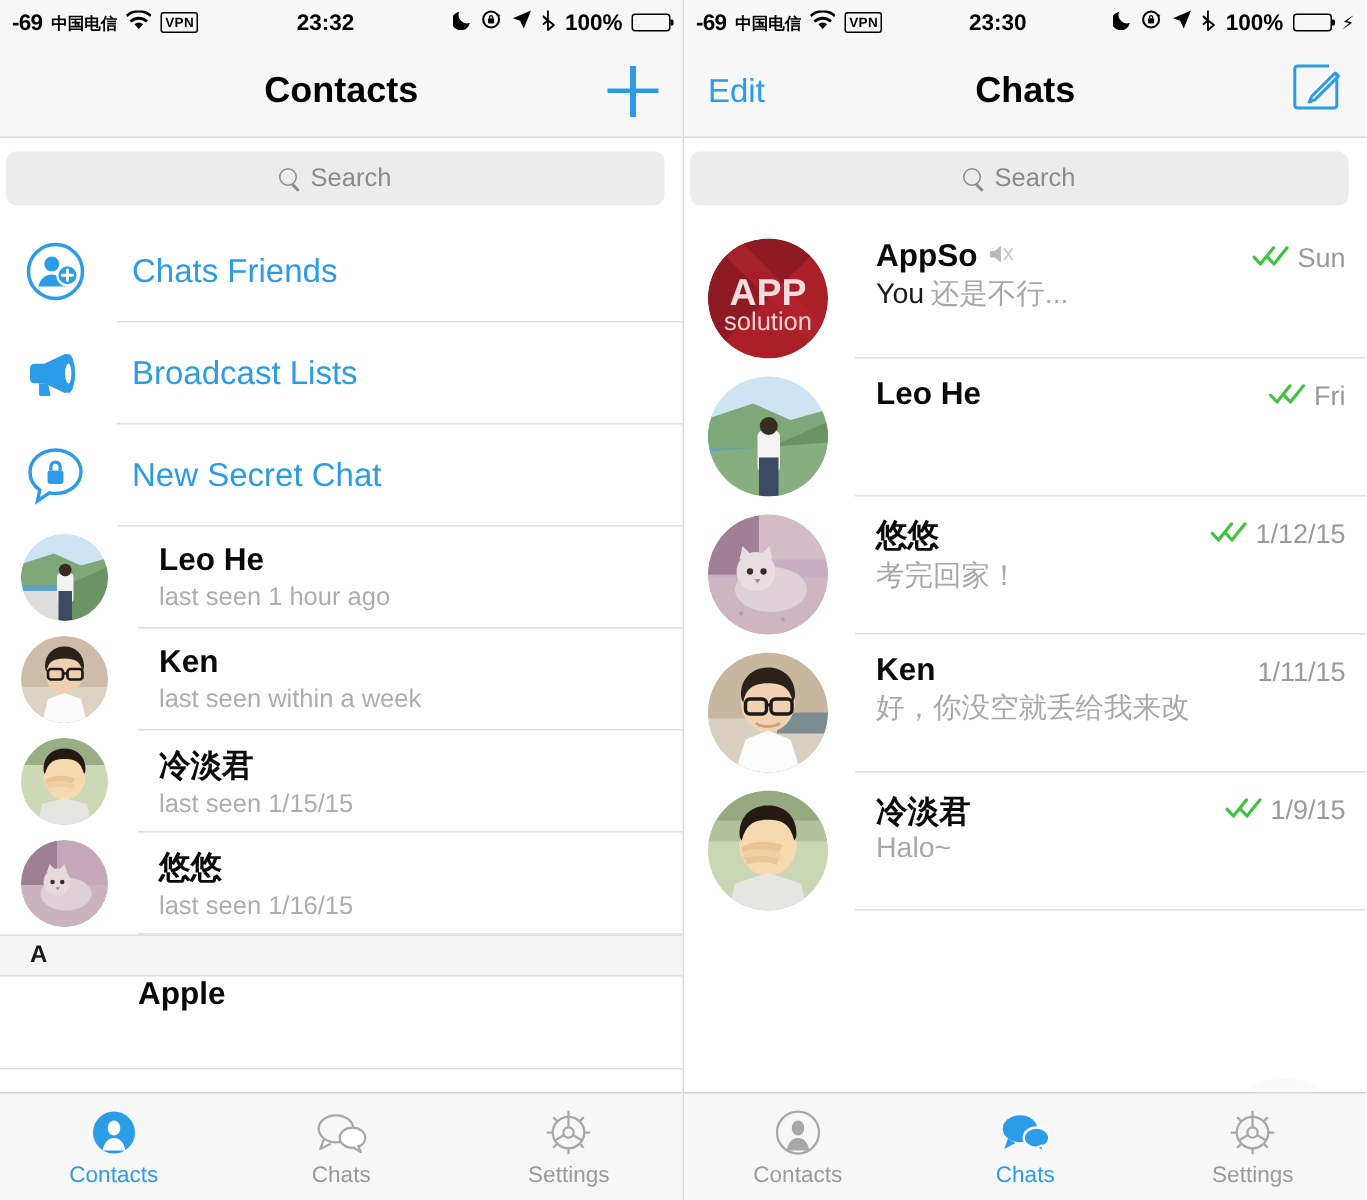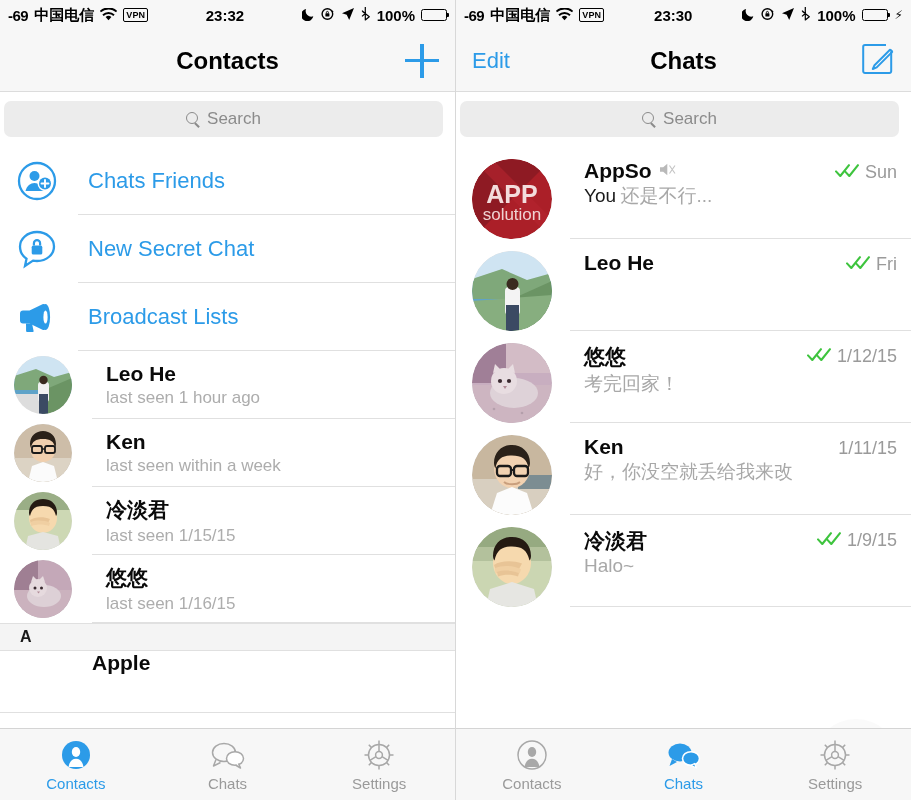--- a/index.html
+++ b/index.html
@@ -24,21 +24,21 @@
     height: 30px; flex: 0 0 30px;
     background: #f7f7f7;
     display: flex; align-items: center;
     font-size: 15px; font-weight: bold; color: #000;
     padding: 0 8px;
   }
   .sb-left { display: flex; align-items: center; gap: 6px; }
   .sb-center { flex: 1; display: flex; justify-content: center; align-items: center; }
   .sb-right { display: flex; align-items: center; gap: 6px; }
   .sb-signal { letter-spacing: -0.5px; }
-  .sb-carrier { font-size: 15px; font-weight: bold; }
+  .sb-carrier { font-size: 11px; font-weight: bold; }
   .vpn-box {
     border: 1.6px solid #000; border-radius: 2px;
     font-size: 9px; font-weight: bold; line-height: 1;
     padding: 2px 2px 1.5px 2px; letter-spacing: 0.2px;
   }
   .sb-time { font-size: 15px; font-weight: bold; }
   .sb-icon { display: inline-block; }
   .battery-shell {
     width: 26px; height: 12px; border: 1.4px solid #000;
     border-radius: 2.5px; position: relative; display: inline-block;
@@ -257,40 +257,40 @@
               <circle cx="28" cy="22.5" r="6" fill="#2c9be8"></circle>
               <path d="M28 19v7M24.5 22.5h7" stroke="#fff" stroke-width="1.9" stroke-linecap="round"></path>
             </svg>
         </span>
         <span class="action-label">Chats Friends</span>
         <span class="sep"></span>
       </div>
 
       <div class="action-row">
         <span class="action-icon">
-          <svg width="40" height="40" viewBox="0 0 40 40">
-              <path d="M20 3c9.6 0 17 6.6 17 14.5 0 8-7.4 14.5-17 14.5-1.4 0-2.7-.15-4-.4L8 37l1.5-7.3C5.6 27.1 3 22.6 3 17.5 3 9.6 10.4 3 20 3z" fill="none" stroke="#2c9be8" stroke-width="2.3"></path>
-              <rect x="14.7" y="16.6" width="10.6" height="9" rx="1.6" fill="#2c9be8"></rect>
-              <path d="M16.9 16.6v-2.4a3.1 3.1 0 0 1 6.2 0v2.4" fill="none" stroke="#2c9be8" stroke-width="2.2"></path>
-            </svg>
-        </span>
-        <span class="action-label">New Secret Chat</span>
-        <span class="sep"></span>
-      </div>
-
-      <div class="action-row">
-        <span class="action-icon">
           <svg width="40" height="30" viewBox="0 0 40 30">
               <path d="M3 11.5c0-1.8 1.2-3 3-3h6.5l13-6.2c1.4-.7 2.8.2 2.8 1.8v21.8c0 1.6-1.4 2.5-2.8 1.8l-13-6.2H6c-1.8 0-3-1.2-3-3z" fill="#2c9be8"></path>
               <ellipse cx="28.5" cy="15" rx="4.6" ry="13" fill="#2c9be8"></ellipse>
               <ellipse cx="28.5" cy="15" rx="2.1" ry="6.6" fill="#fff"></ellipse>
               <path d="M9 21.5h6l1.5 7c.3 1.4-.6 2.3-2 2.3h-3c-1.3 0-2.2-.8-2.4-2z" fill="#2c9be8"></path>
             </svg>
         </span>
         <span class="action-label">Broadcast Lists</span>
+        <span class="sep"></span>
+      </div>
+
+      <div class="action-row">
+        <span class="action-icon">
+          <svg width="40" height="40" viewBox="0 0 40 40">
+              <path d="M20 3c9.6 0 17 6.6 17 14.5 0 8-7.4 14.5-17 14.5-1.4 0-2.7-.15-4-.4L8 37l1.5-7.3C5.6 27.1 3 22.6 3 17.5 3 9.6 10.4 3 20 3z" fill="none" stroke="#2c9be8" stroke-width="2.3"></path>
+              <rect x="14.7" y="16.6" width="10.6" height="9" rx="1.6" fill="#2c9be8"></rect>
+              <path d="M16.9 16.6v-2.4a3.1 3.1 0 0 1 6.2 0v2.4" fill="none" stroke="#2c9be8" stroke-width="2.2"></path>
+            </svg>
+        </span>
+        <span class="action-label">New Secret Chat</span>
         <span class="sep"></span>
       </div>
 
       <div class="contact-row">
         <span class="avatar">
           <svg width="58" height="58" viewBox="0 0 58 58">
               <defs>
                 <clipPath id="c1">
                   <circle cx="29" cy="29" r="29"></circle>
                 </clipPath>

